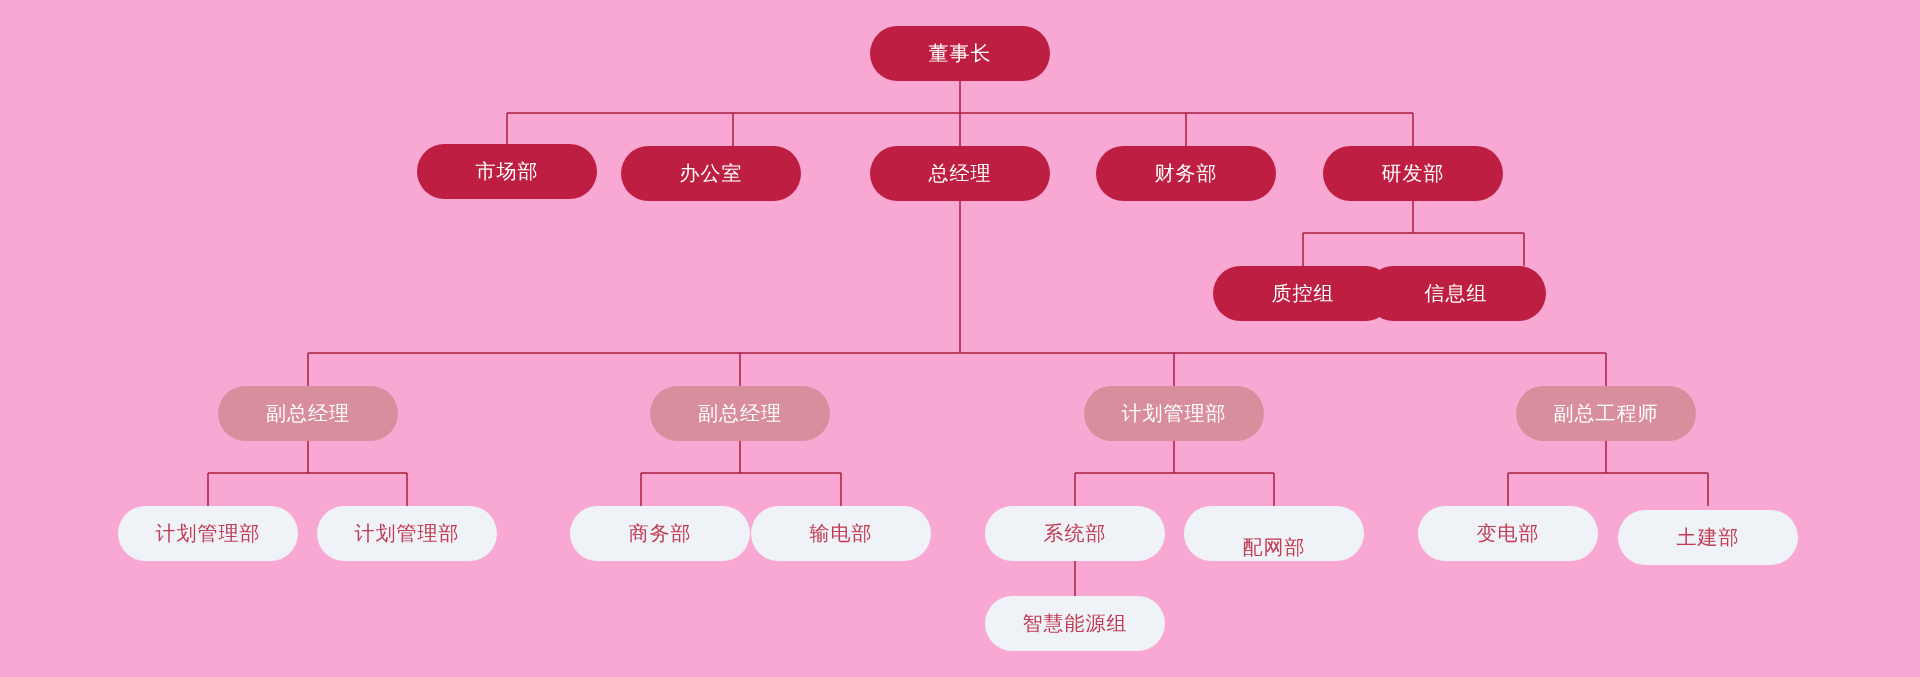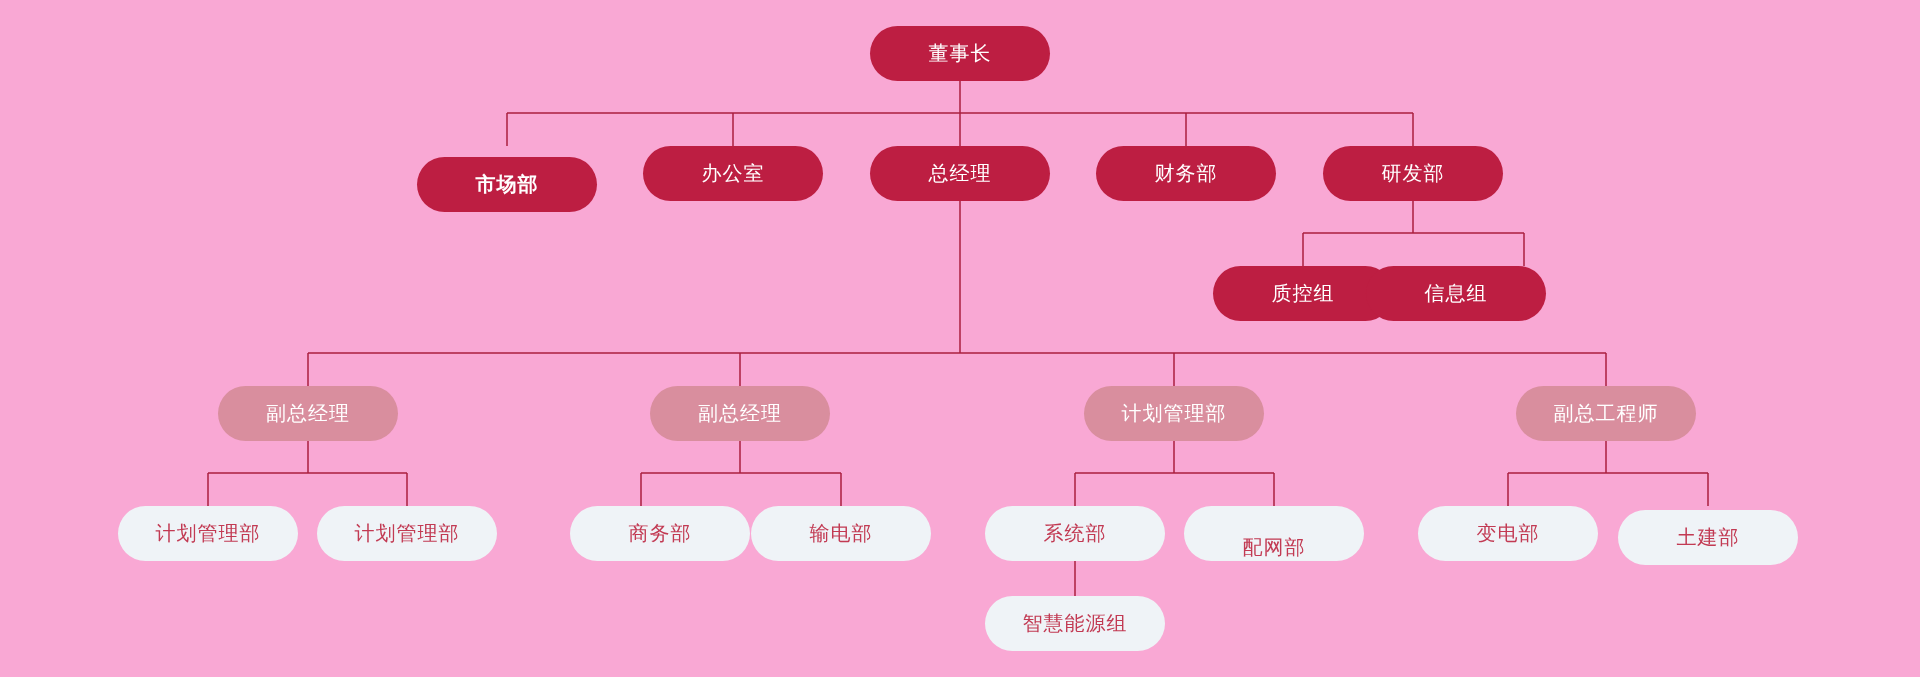--- a/index.html
+++ b/index.html
@@ -52,24 +52,24 @@
       <path d="M 308 441 V 473 M 208 473 H 407 M 208 473 V 506 M 407 473 V 506" fill="none" stroke="#ab1f3f" stroke-width="1.5"></path>
       <path d="M 740 441 V 473 M 641 473 H 841 M 641 473 V 506 M 841 473 V 506" fill="none" stroke="#ab1f3f" stroke-width="1.5"></path>
       <path d="M 1174 441 V 473 M 1075 473 H 1274 M 1075 473 V 506 M 1274 473 V 506" fill="none" stroke="#ab1f3f" stroke-width="1.5"></path>
       <path d="M 1606 441 V 473 M 1508 473 H 1708 M 1508 473 V 506 M 1708 473 V 506" fill="none" stroke="#ab1f3f" stroke-width="1.5"></path>
       <path d="M 1075 561 L 1075 596" fill="none" stroke="#ab1f3f" stroke-width="1.5"></path>
     </svg>
   <div id="nodes">
       <div class="node primary" style="left: 870px; top: 26px;">
         <span>董事长</span>
       </div>
-      <div class="node primary" style="left: 417px; top: 157px; font-weight: bold;">
+      <div class="node primary" style="left: 417px; top: 144px;">
         <span>市场部</span>
       </div>
-      <div class="node primary" style="left: 643px; top: 146px;">
+      <div class="node primary" style="left: 621px; top: 146px;">
         <span>办公室</span>
       </div>
       <div class="node primary" style="left: 870px; top: 146px;">
         <span>总经理</span>
       </div>
       <div class="node primary" style="left: 1096px; top: 146px;">
         <span>财务部</span>
       </div>
       <div class="node primary" style="left: 1323px; top: 146px;">
         <span>研发部</span>

